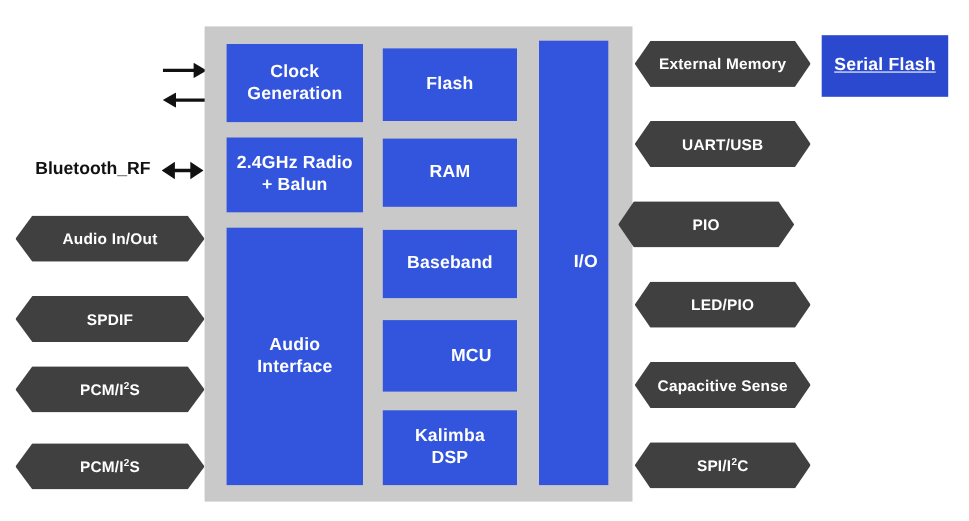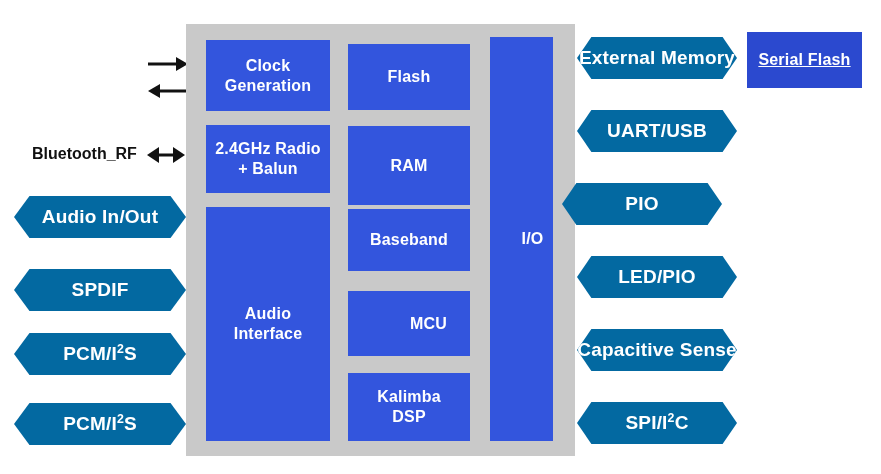--- a/index.html
+++ b/index.html
@@ -47,26 +47,26 @@
   }
   .block .lbl { display: block; white-space: pre-line; }
 
   .block-dark {
     background: #2b49cf;
   }
 
   
   .arrow {
     position: absolute;
-    background: #0369a1;
+    background: #404040;
     display: flex;
     align-items: center;
     justify-content: center;
     color: #ffffff;
-    font-size: 19px;
+    font-size: 14px;
     font-weight: 700;
     letter-spacing: .2px;
     box-sizing: border-box;
     -webkit-clip-path: polygon(0% 50%, 9% 0%, 91% 0%, 100% 50%, 91% 100%, 9% 100%);
     clip-path: polygon(0% 50%, 9% 0%, 91% 0%, 100% 50%, 91% 100%, 9% 100%);
   }
   .arrow .lbl { pointer-events: none; }
   .arrow sup { font-size: 0.65em; vertical-align: super; line-height: 0; }
 
   
@@ -140,21 +140,21 @@
 + Balun</span>
   </div>
   <div class="block" style="left:206px; top:207px; width:124px; height:234px;">
     <span class="lbl">Audio
 Interface</span>
   </div>
 
   <div class="block" style="left:348px; top:44px; width:122px; height:66px;">
     <span class="lbl">Flash</span>
   </div>
-  <div class="block" style="left:348px; top:126px; width:122px; height:79px;">
+  <div class="block" style="left:348px; top:126px; width:122px; height:62px;">
     <span class="lbl">RAM</span>
   </div>
   <div class="block" style="left:348px; top:209px; width:122px; height:62px;">
     <span class="lbl">Baseband</span>
   </div>
   <div class="block" style="left:348px; top:291px; width:122px; height:65px;padding-left:39px;">
     <span class="lbl">MCU</span>
   </div>
   <div class="block" style="left:348px; top:373px; width:122px; height:68px;">
     <span class="lbl">Kalimba

